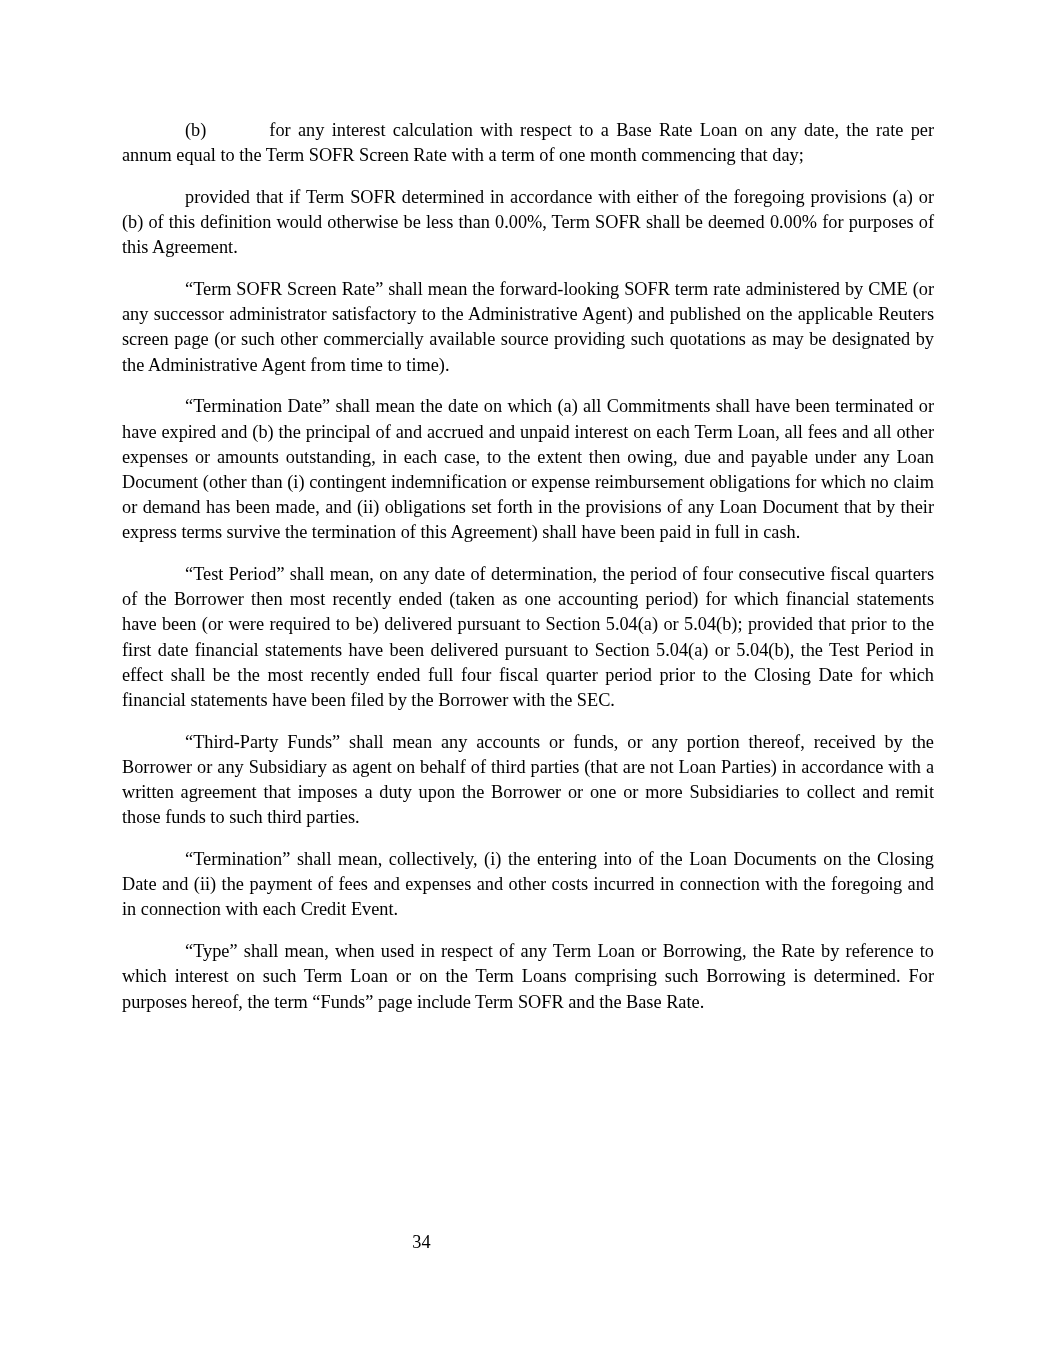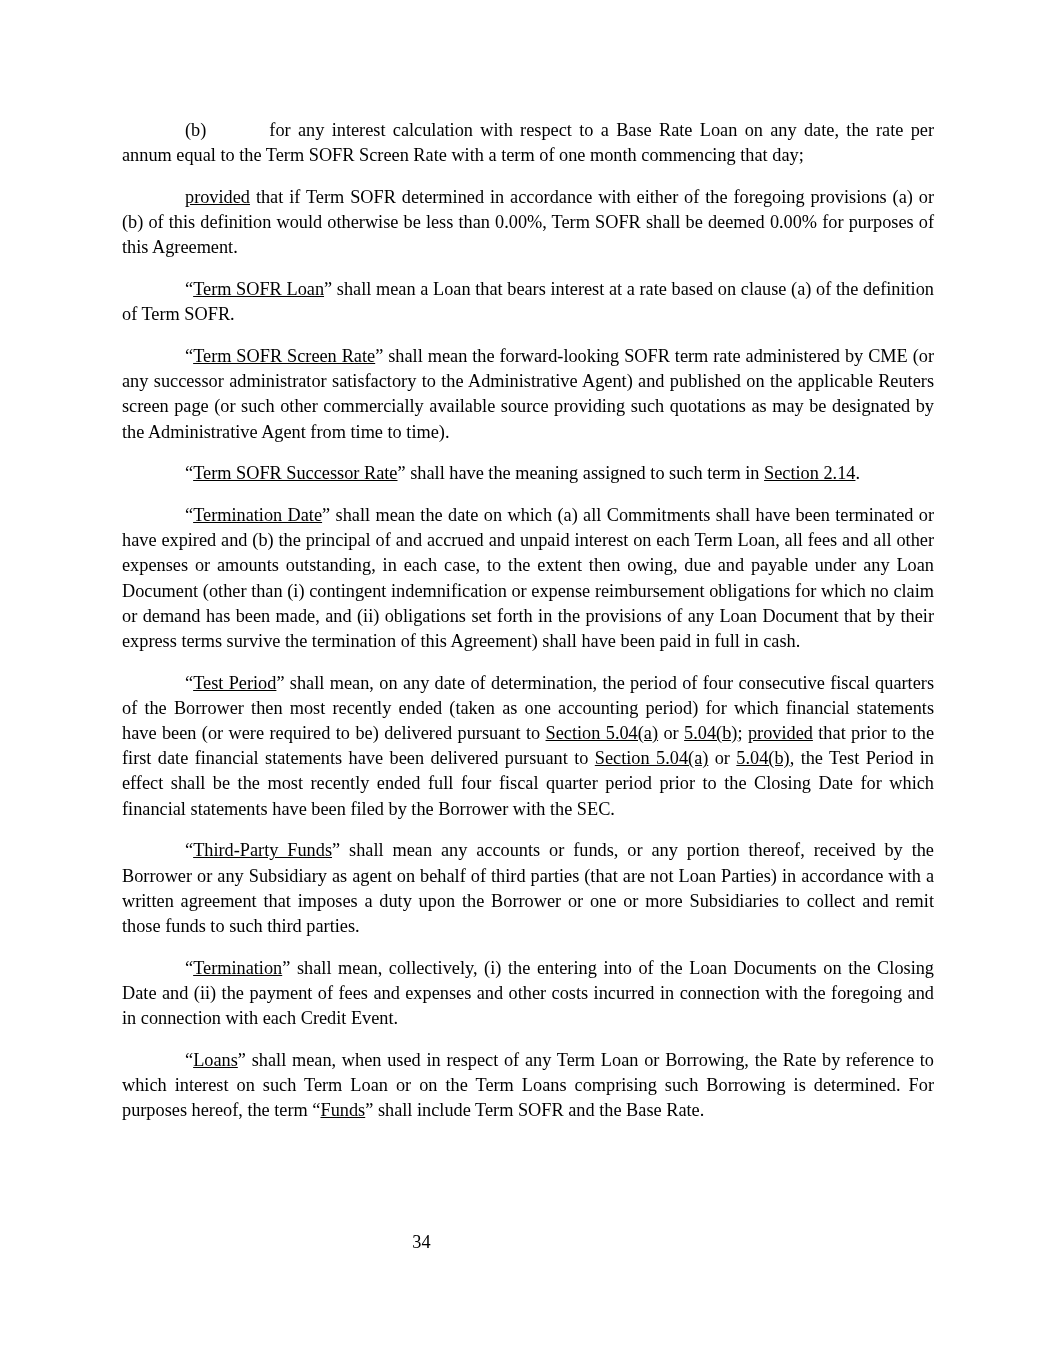--- a/index.html
+++ b/index.html
@@ -35,21 +35,20 @@
   }
   p.para .lead {
     display: inline-block;
     width: 63px;
   }
   p.para .lead-b {
     display: inline-block;
     width: 63px;
   }
   .u {
-    text-decoration: underline;
   }
   .pagenum {
     position: absolute;
     left: 0;
     top: 1232px;
     width: 843px;
     text-align: center;
     font-size: 18.3px;
     font-family: "Liberation Serif", serif;
     color: #000;
@@ -62,50 +61,44 @@
   <div class="body-col">
 
     <p class="para">
       <span class="lead-b">&nbsp;&nbsp;&nbsp;&nbsp;&nbsp;&nbsp;&nbsp;&nbsp;&nbsp;&nbsp;&nbsp;&nbsp;&nbsp;&nbsp;&nbsp;</span><span>(b)</span><span class="lead">&nbsp;</span><span>for any interest calculation with respect to a Base Rate Loan on any date, the rate per annum equal to the Term SOFR Screen Rate with a term of one month commencing that day;</span>
     </p>
 
     <p class="para">
       <span class="lead">&nbsp;</span><span class="u">provided</span><span> that if Term SOFR determined in accordance with either of the foregoing provisions (a) or (b) of this definition would otherwise be less than 0.00%, Term SOFR shall be deemed 0.00% for purposes of this Agreement.</span>
     </p>
 
-    <p class="para">
-      <span class="lead">&nbsp;</span><span>“</span><span class="u">Term SOFR Loan</span><span>” shall mean a Loan that bears interest at a rate based on clause (a) of the definition of Term SOFR.</span>
-    </p>
 
 
 
     <p class="para">
       <span class="lead">&nbsp;</span>“<span class="u">Term SOFR Screen Rate</span><span>” shall mean the forward-looking SOFR term rate administered by CME (or any successor administrator satisfactory to the Administrative Agent) and published on the applicable Reuters screen page (or such other commercially available source providing such quotations as may be designated by the Administrative Agent from time to time).</span>
     </p>
 
-    <p class="para">
-      <span class="lead">&nbsp;</span>“<span class="u">Term SOFR Successor Rate</span><span>” shall have the meaning assigned to such term in </span><span class="u">Section 2.14</span><span>.</span>
-    </p>
 
     <p class="para">
       <span class="lead">&nbsp;</span>“<span class="u">Termination Date</span><span>” shall mean the date on which (a) all Commitments shall have been terminated or have expired and (b) the principal of and accrued and unpaid interest on each Term Loan, all fees and all other expenses or amounts outstanding, in each case, to the extent then owing, due and payable under any Loan Document (other than (i) contingent indemnification or expense reimbursement obligations for which no claim or demand has been made, and (ii) obligations set forth in the provisions of any Loan Document that by their express terms survive the termination of this Agreement) shall have been paid in full in cash.</span>
     </p>
 
     <p class="para">
       <span class="lead">&nbsp;</span>“<span class="u">Test Period</span><span>” shall mean, on any date of determination, the period of four consecutive fiscal quarters of the Borrower then most recently ended (taken as one accounting period) for which financial statements have been (or were required to be) delivered pursuant to </span><span class="u">Section 5.04(a)</span><span> or </span><span class="u">5.04(b)</span><span>; </span><span class="u">provided</span><span> that prior to the first date financial statements have been delivered pursuant to </span><span class="u">Section 5.04(a)</span><span> or </span><span class="u">5.04(b)</span><span>, the Test Period in effect shall be the most recently ended full four fiscal quarter period prior to the Closing Date for which financial statements have been filed by the Borrower with the SEC.</span>
     </p>
 
     <p class="para">
       <span class="lead">&nbsp;</span>“<span class="u">Third-Party Funds</span><span>” shall mean any accounts or funds, or any portion thereof, received by the Borrower or any Subsidiary as agent on behalf of third parties (that are not Loan Parties) in accordance with a written agreement that imposes a duty upon the Borrower or one or more Subsidiaries to collect and remit those funds to such third parties.</span>
     </p>
 
     <p class="para">
       <span class="lead">&nbsp;</span>“<span class="u">Termination</span><span>” shall mean, collectively, (i) the entering into of the Loan Documents on the Closing Date and (ii) the payment of fees and expenses and other costs incurred in connection with the foregoing and in connection with each Credit Event.</span>
     </p>
 
     <p class="para">
-      <span class="lead">&nbsp;</span>“<span class="u">Loans</span><span>” shall mean, when used in respect of any Term Loan or Borrowing, the Rate by reference to which interest on such Term Loan or on the Term Loans comprising such Borrowing is determined. For purposes hereof, the term “</span><span class="u">Funds</span><span>” shall include Term SOFR and the Base Rate.</span>
+      <span class="lead">&nbsp;</span>“<span class="u">Type</span><span>” shall mean, when used in respect of any Term Loan or Borrowing, the Rate by reference to which interest on such Term Loan or on the Term Loans comprising such Borrowing is determined. For purposes hereof, the term “</span><span class="u">Funds</span><span>” page include Term SOFR and the Base Rate.</span>
     </p>
 
   </div>
 
   <div class="pagenum">34</div>
 </div>
 
 </body></html>

